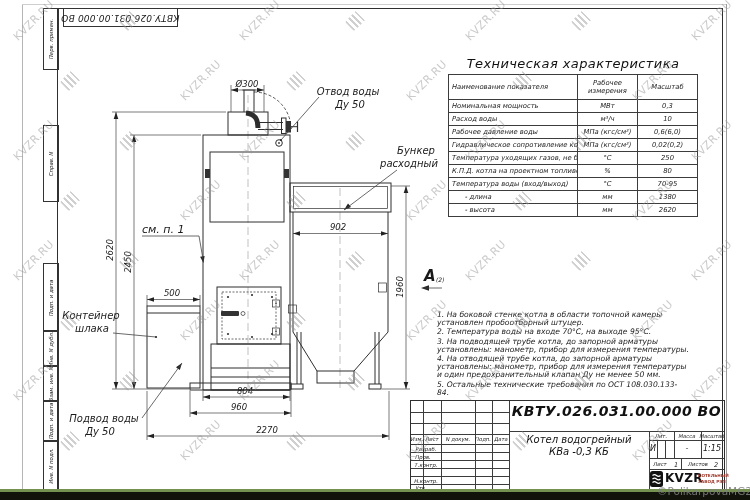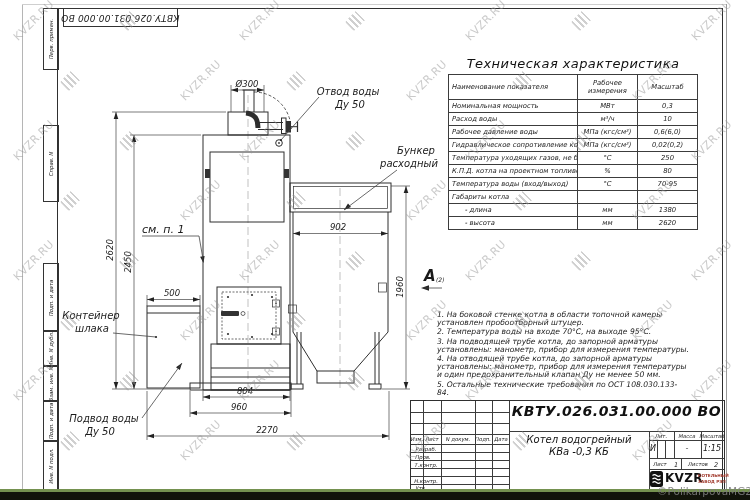--- a/index.html
+++ b/index.html
@@ -284,25 +284,20 @@
         </tr>
     <tr>
           <td>К.П.Д. котла на проектном топливе</td>
           <td>%</td>
           <td>80</td>
         </tr>
     <tr>
           <td>Температура воды (вход/выход)</td>
           <td>°С</td>
           <td>70-95</td>
-        </tr>
-    <tr>
-          <td>Габариты котла</td>
-          <td></td>
-          <td></td>
         </tr>
     <tr>
           <td>      - длина</td>
           <td>мм</td>
           <td>1380</td>
         </tr>
     <tr>
           <td>      - высота</td>
           <td>мм</td>
           <td>2620</td>

